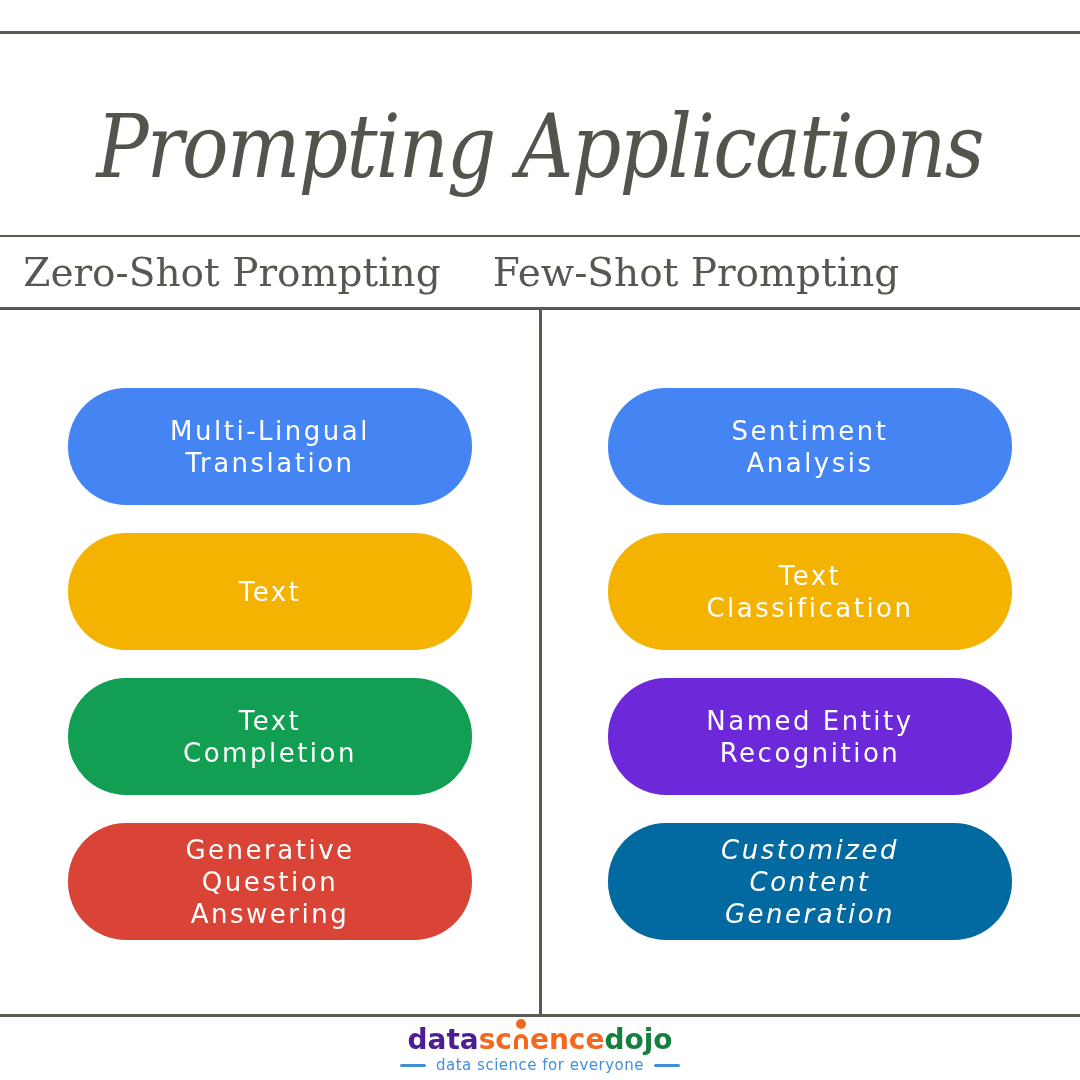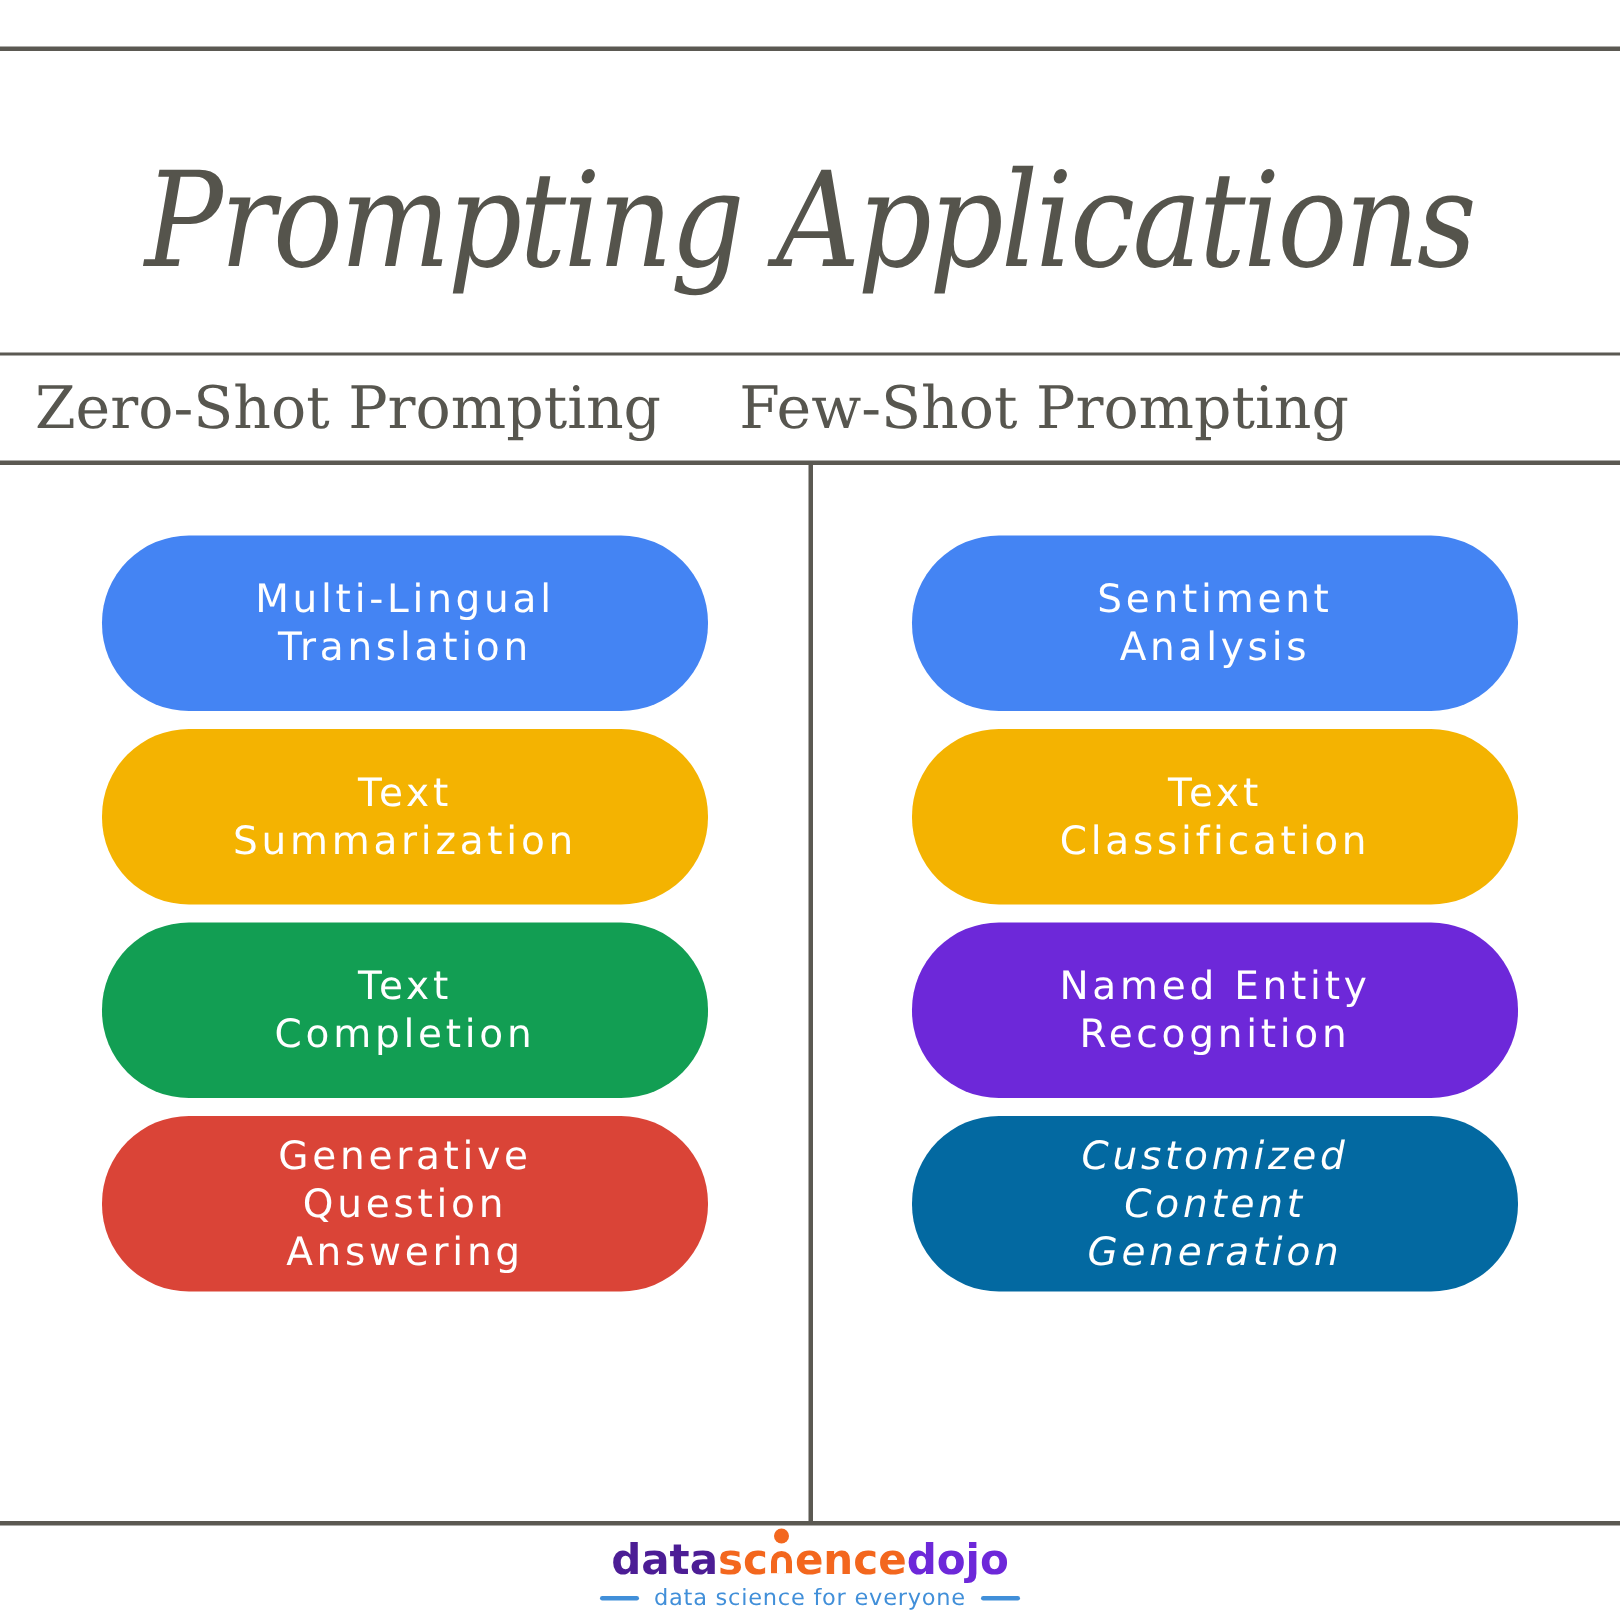--- a/index.html
+++ b/index.html
@@ -51,23 +51,23 @@
     white-space:nowrap;
   }
 
   
   .columns {
     position:absolute; top:310px; left:0; width:1080px; height:704px;
     display:flex;
   }
   .column {
     width:540px; box-sizing:border-box;
-    padding-top:47px;
+    padding-top:78px;
     display:flex; flex-direction:column; align-items:center;
-    gap:12px;
+    gap:28px;
   }
   .pill {
     width:404px; height:117px; border-radius:58px;
     display:flex; flex-direction:column;
     align-items:center; justify-content:center;
     color:#ffffff;
     font-size:26px; letter-spacing:2.5px;
     text-align:center;
   }
   .pill-line { line-height:32px; white-space:nowrap; }
@@ -78,21 +78,21 @@
     display:flex; flex-direction:column; align-items:center; justify-content:center;
     gap:3px; padding-top:2px; box-sizing:border-box;
   }
   .wordmark {
     display:flex; align-items:baseline;
     font-weight:bold; font-size:28px; letter-spacing:0px;
     line-height:28px;
   }
   .wm-data { color:#4c1d95; }
   .wm-sc, .wm-ence { color:#f3671e; }
-  .wm-dojo { color:#6d28d9; }
+  .wm-dojo { color:#15803d; }
   .person-i {
     display:inline-block; position:relative;
     width:16px; height:21px; margin:0 1px;
   }
   .person-head {
     position:absolute; top:-9px; left:3px;
     width:10px; height:10px; border-radius:50%;
     background:#f3671e;
   }
   .person-body {
@@ -131,21 +131,20 @@
 <div class="columns">
 
   <div class="column">
     <div class="pill" style="background: rgb(68, 132, 243);">
       <div class="pill-line">Multi-Lingual</div>
       <div class="pill-line">Translation</div>
       <div class="pill-line"></div>
     </div>
     <div class="pill" style="background: rgb(244, 179, 1);">
       <div class="pill-line">Text</div>
-      <div class="pill-line">Summarization</div>
       <div class="pill-line"></div>
     </div>
     <div class="pill" style="background: rgb(18, 158, 83);">
       <div class="pill-line">Text</div>
       <div class="pill-line">Completion</div>
       <div class="pill-line"></div>
     </div>
     <div class="pill" style="background: rgb(218, 68, 55);">
       <div class="pill-line">Generative</div>
       <div class="pill-line">Question</div>

